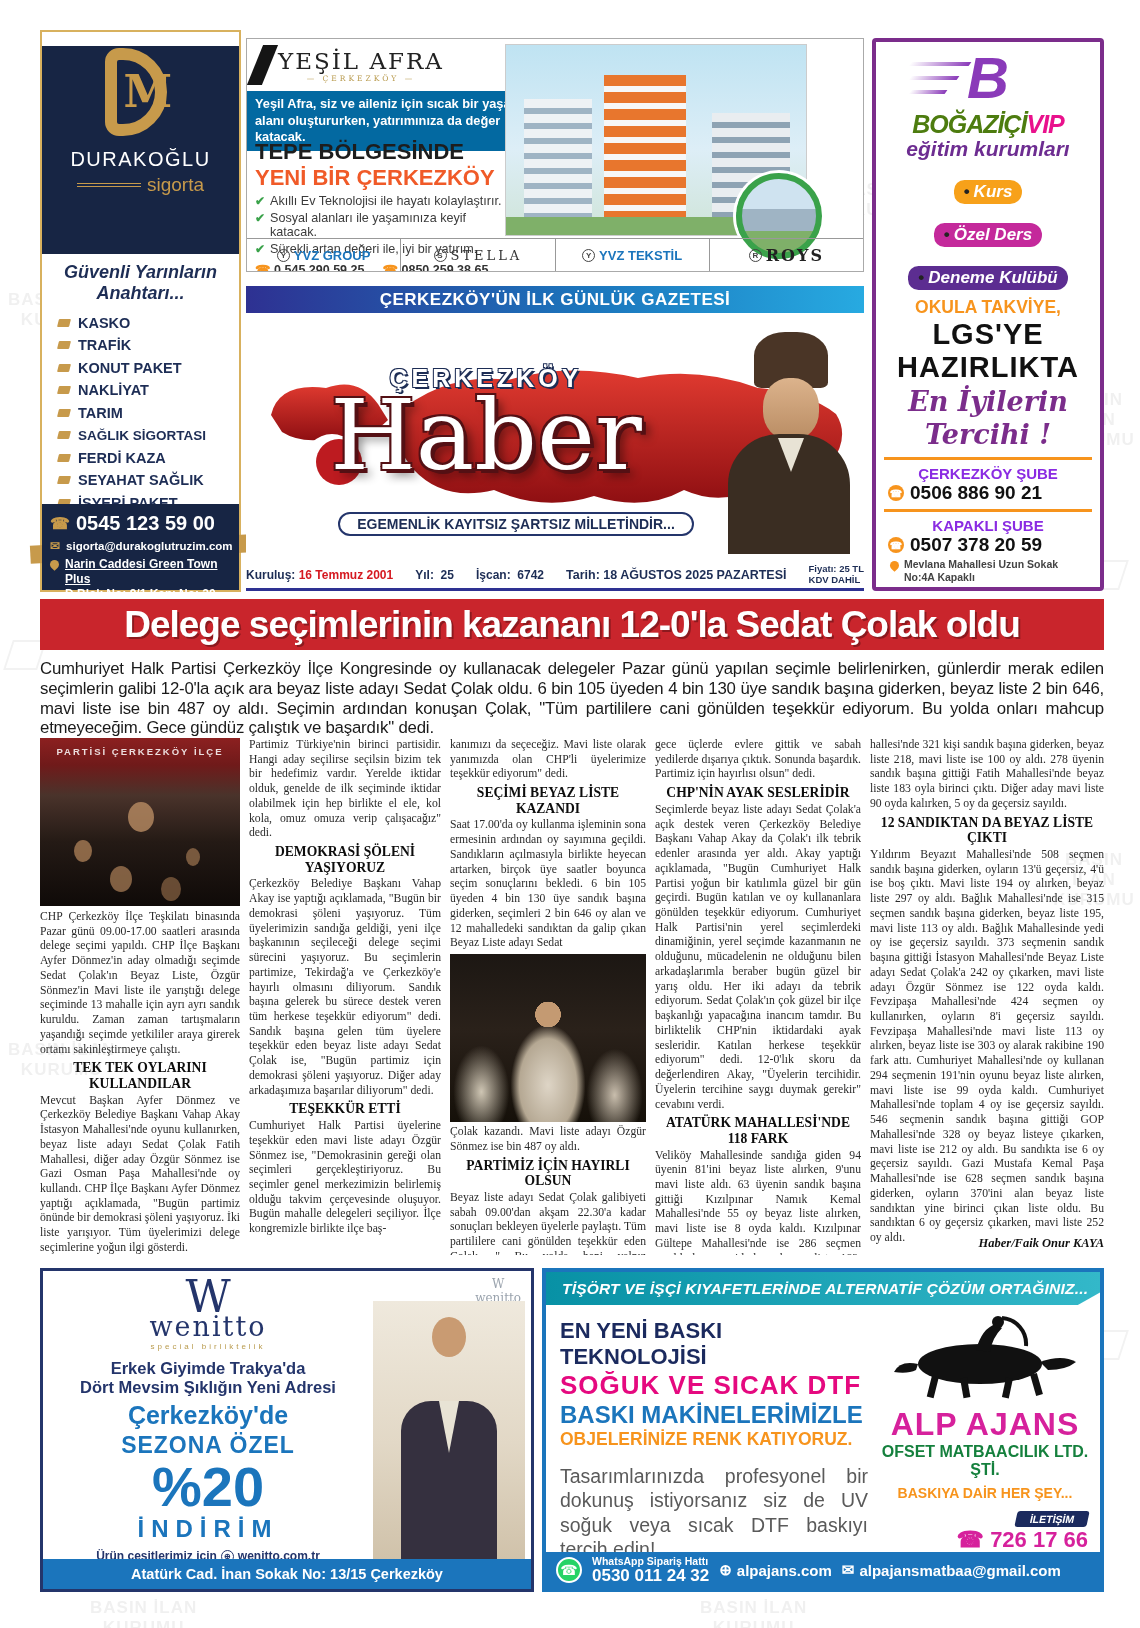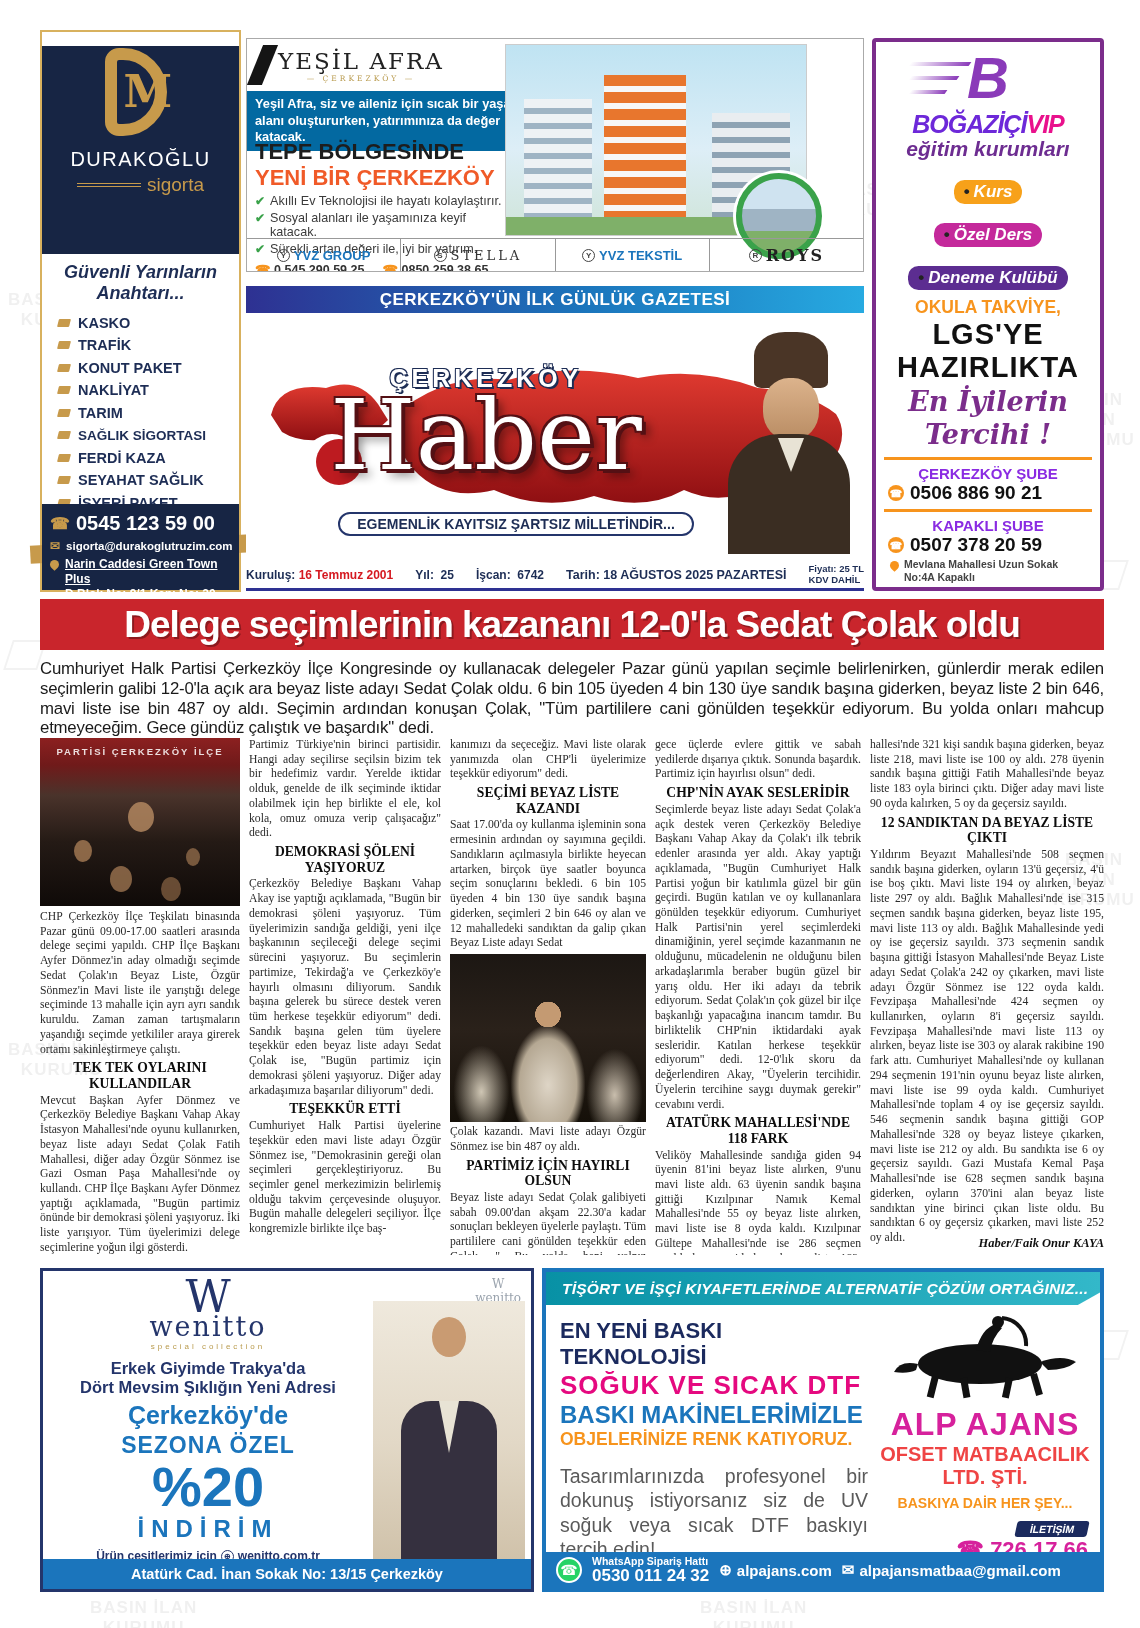--- a/index.html
+++ b/index.html
@@ -64,21 +64,21 @@
   .p-stella { color:#333; font-size:13px; letter-spacing:3px; font-family:"DejaVu Serif", serif; font-weight:400; }
   .p-roys { color:#222; font-size:16px; letter-spacing:2px; font-family:"DejaVu Serif", serif; }
   .cglyph { display:inline-flex; width:13px; height:13px; border:1.5px solid #444; border-radius:50%; font-size:8px; align-items:center; justify-content:center; color:#444; flex:none; }
 
   
   .ad-bog { position:absolute; left:872px; top:38px; width:232px; height:553px; border:4px solid #7b2d8b; border-radius:4px; background:#fff; text-align:center; padding:4px 6px; }
   .bog-logo { position:relative; height:64px; }
   .bog-b { font-style:italic; font-weight:700; font-size:58px; color:#8a3ab9; line-height:64px; }
   .bog-speed { position:absolute; left:28px; width:60px; height:4px; background:linear-gradient(90deg,transparent,#8a3ab9); transform:skewX(-35deg); }
   .bog-brand { font-weight:700; font-style:italic; font-size:25px; letter-spacing:-1px; }
-  .bog-brand .b1 { color:#6d28d9; } .bog-brand .b2 { color:#e9118c; }
+  .bog-brand .b1 { color:#4d7c0f; } .bog-brand .b2 { color:#e9118c; }
   .bog-sub { font-weight:700; font-style:italic; font-size:21px; color:#6d2d91; margin-top:-2px; }
   .pill { margin:19px auto 0; border-radius:14px 16px 16px 14px; color:#fff; font-weight:700; font-style:italic; font-size:17px; padding:2px 10px; width:max-content; }
   .pill i { font-style:normal; color:#222; margin-right:4px; }
   .pill-kurs { background:#f7a11a; } .pill-ders { background:#c4299b; } .pill-kulub { background:#5c2d91; }
   .bog-okula { color:#f7941d; font-weight:700; font-size:17.5px; margin-top:7px; }
   .bog-lgs { color:#111; font-weight:700; font-size:29px; letter-spacing:1px; line-height:1.15; }
   .bog-script { font-family:"DejaVu Serif", serif; font-style:italic; font-weight:700; font-size:27px; color:#7b2d8b; line-height:1.25; }
   .bog-hr { border-top:3px solid #f7941d; margin:5px 2px; }
   .bog-sube { color:#8a2be2; font-weight:700; font-size:15px; }
   .bog-phone { display:flex; align-items:center; justify-content:flex-start; gap:6px; font-weight:700; font-size:19px; color:#111; padding-left:6px; }
@@ -158,21 +158,21 @@
   .ad-alp { position:absolute; left:542px; top:1268px; width:562px; height:324px; border:4px solid #1b75bc; background:#fff; overflow:hidden; }
   .alp-banner { height:33px; background:linear-gradient(90deg,#0891a5,#33b8c9); clip-path:polygon(0 0,100% 0,100% 62%,96% 100%,0 100%); color:#fff; font-weight:700; font-style:italic; font-size:15.5px; display:flex; align-items:center; padding-left:16px; letter-spacing:.2px; }
   .alp-left { position:absolute; left:14px; top:46px; width:308px; }
   .alp-l1 { color:#1b2a5e; font-weight:700; font-size:22px; }
   .alp-l2 { color:#e5097f; font-weight:700; font-size:26px; letter-spacing:1px; }
   .alp-l3 { color:#1b75bc; font-weight:700; font-size:24px; }
   .alp-l4 { color:#f7941d; font-weight:700; font-size:17.5px; }
   .alp-body { color:#5a5a5a; font-size:19.5px; line-height:1.25; margin-top:14px; text-align:justify; }
   .alp-right { position:absolute; left:330px; top:40px; width:218px; text-align:center; }
   .alp-brand { color:#d6219c; font-weight:700; font-size:32px; letter-spacing:1px; margin-top:2px; }
-  .alp-brand-sub { color:#ef4444; font-weight:700; font-size:20px; }
+  .alp-brand-sub { color:#15803d; font-weight:700; font-size:16px; }
   .alp-slogan { color:#f7941d; font-weight:700; font-size:14px; margin-top:6px; }
   .alp-iletisim { display:inline-block; background:#1b2a5e; color:#fff; font-weight:700; font-size:10.5px; padding:2px 14px; border-radius:3px; transform:skewX(-12deg); margin-top:10px; }
   .alp-phone { color:#d6219c; font-weight:700; font-size:22px; }
   .alp-bar { position:absolute; bottom:0; left:0; right:0; height:36px; background:#1b75bc; display:flex; align-items:center; gap:10px; padding:0 10px; color:#fff; }
   .wa-ic { width:26px; height:26px; border-radius:50%; background:#25d366; color:#fff; display:flex; align-items:center; justify-content:center; font-size:14px; flex:none; border:2px solid #fff; }
   .wa-txt { line-height:1; }
   .wa-label { font-size:10.5px; font-weight:700; }
   .wa-phone { font-size:17px; font-weight:700; }
   .alp-web, .alp-mail { display:flex; align-items:center; gap:5px; font-size:15px; font-weight:700; }
   .gl { font-size:15px; }
@@ -447,21 +447,21 @@
     </div>
     <div class="byline">Haber/Faik Onur KAYA</div>
   </div>
 
   <div class="ad-wen">
     <div class="wen-wm" style="white-space:pre-line;">W
 wenitto</div>
     <div class="wen-left">
       <div class="wen-logo-w">W</div>
       <div class="wen-logo-name">wenitto</div>
-      <div class="wen-logo-sub">special collection</div>
+      <div class="wen-logo-sub">special birliktelik</div>
       <div class="wen-l1">Erkek Giyimde Trakya'da</div>
       <div class="wen-l2">Dört Mevsim Şıklığın Yeni Adresi</div>
       <div class="wen-city">Çerkezköy'de</div>
       <div class="wen-promo1">SEZONA ÖZEL</div>
       <div class="wen-promo2">%20</div>
       <div class="wen-promo3">İNDİRİM</div>
       <div class="wen-web">
           <span>Ürün çeşitlerimiz için</span>
           <span class="cglyph" style="border-color:#24356b;color:#24356b;">⊕</span>
           <span>wenitto.com.tr</span>

